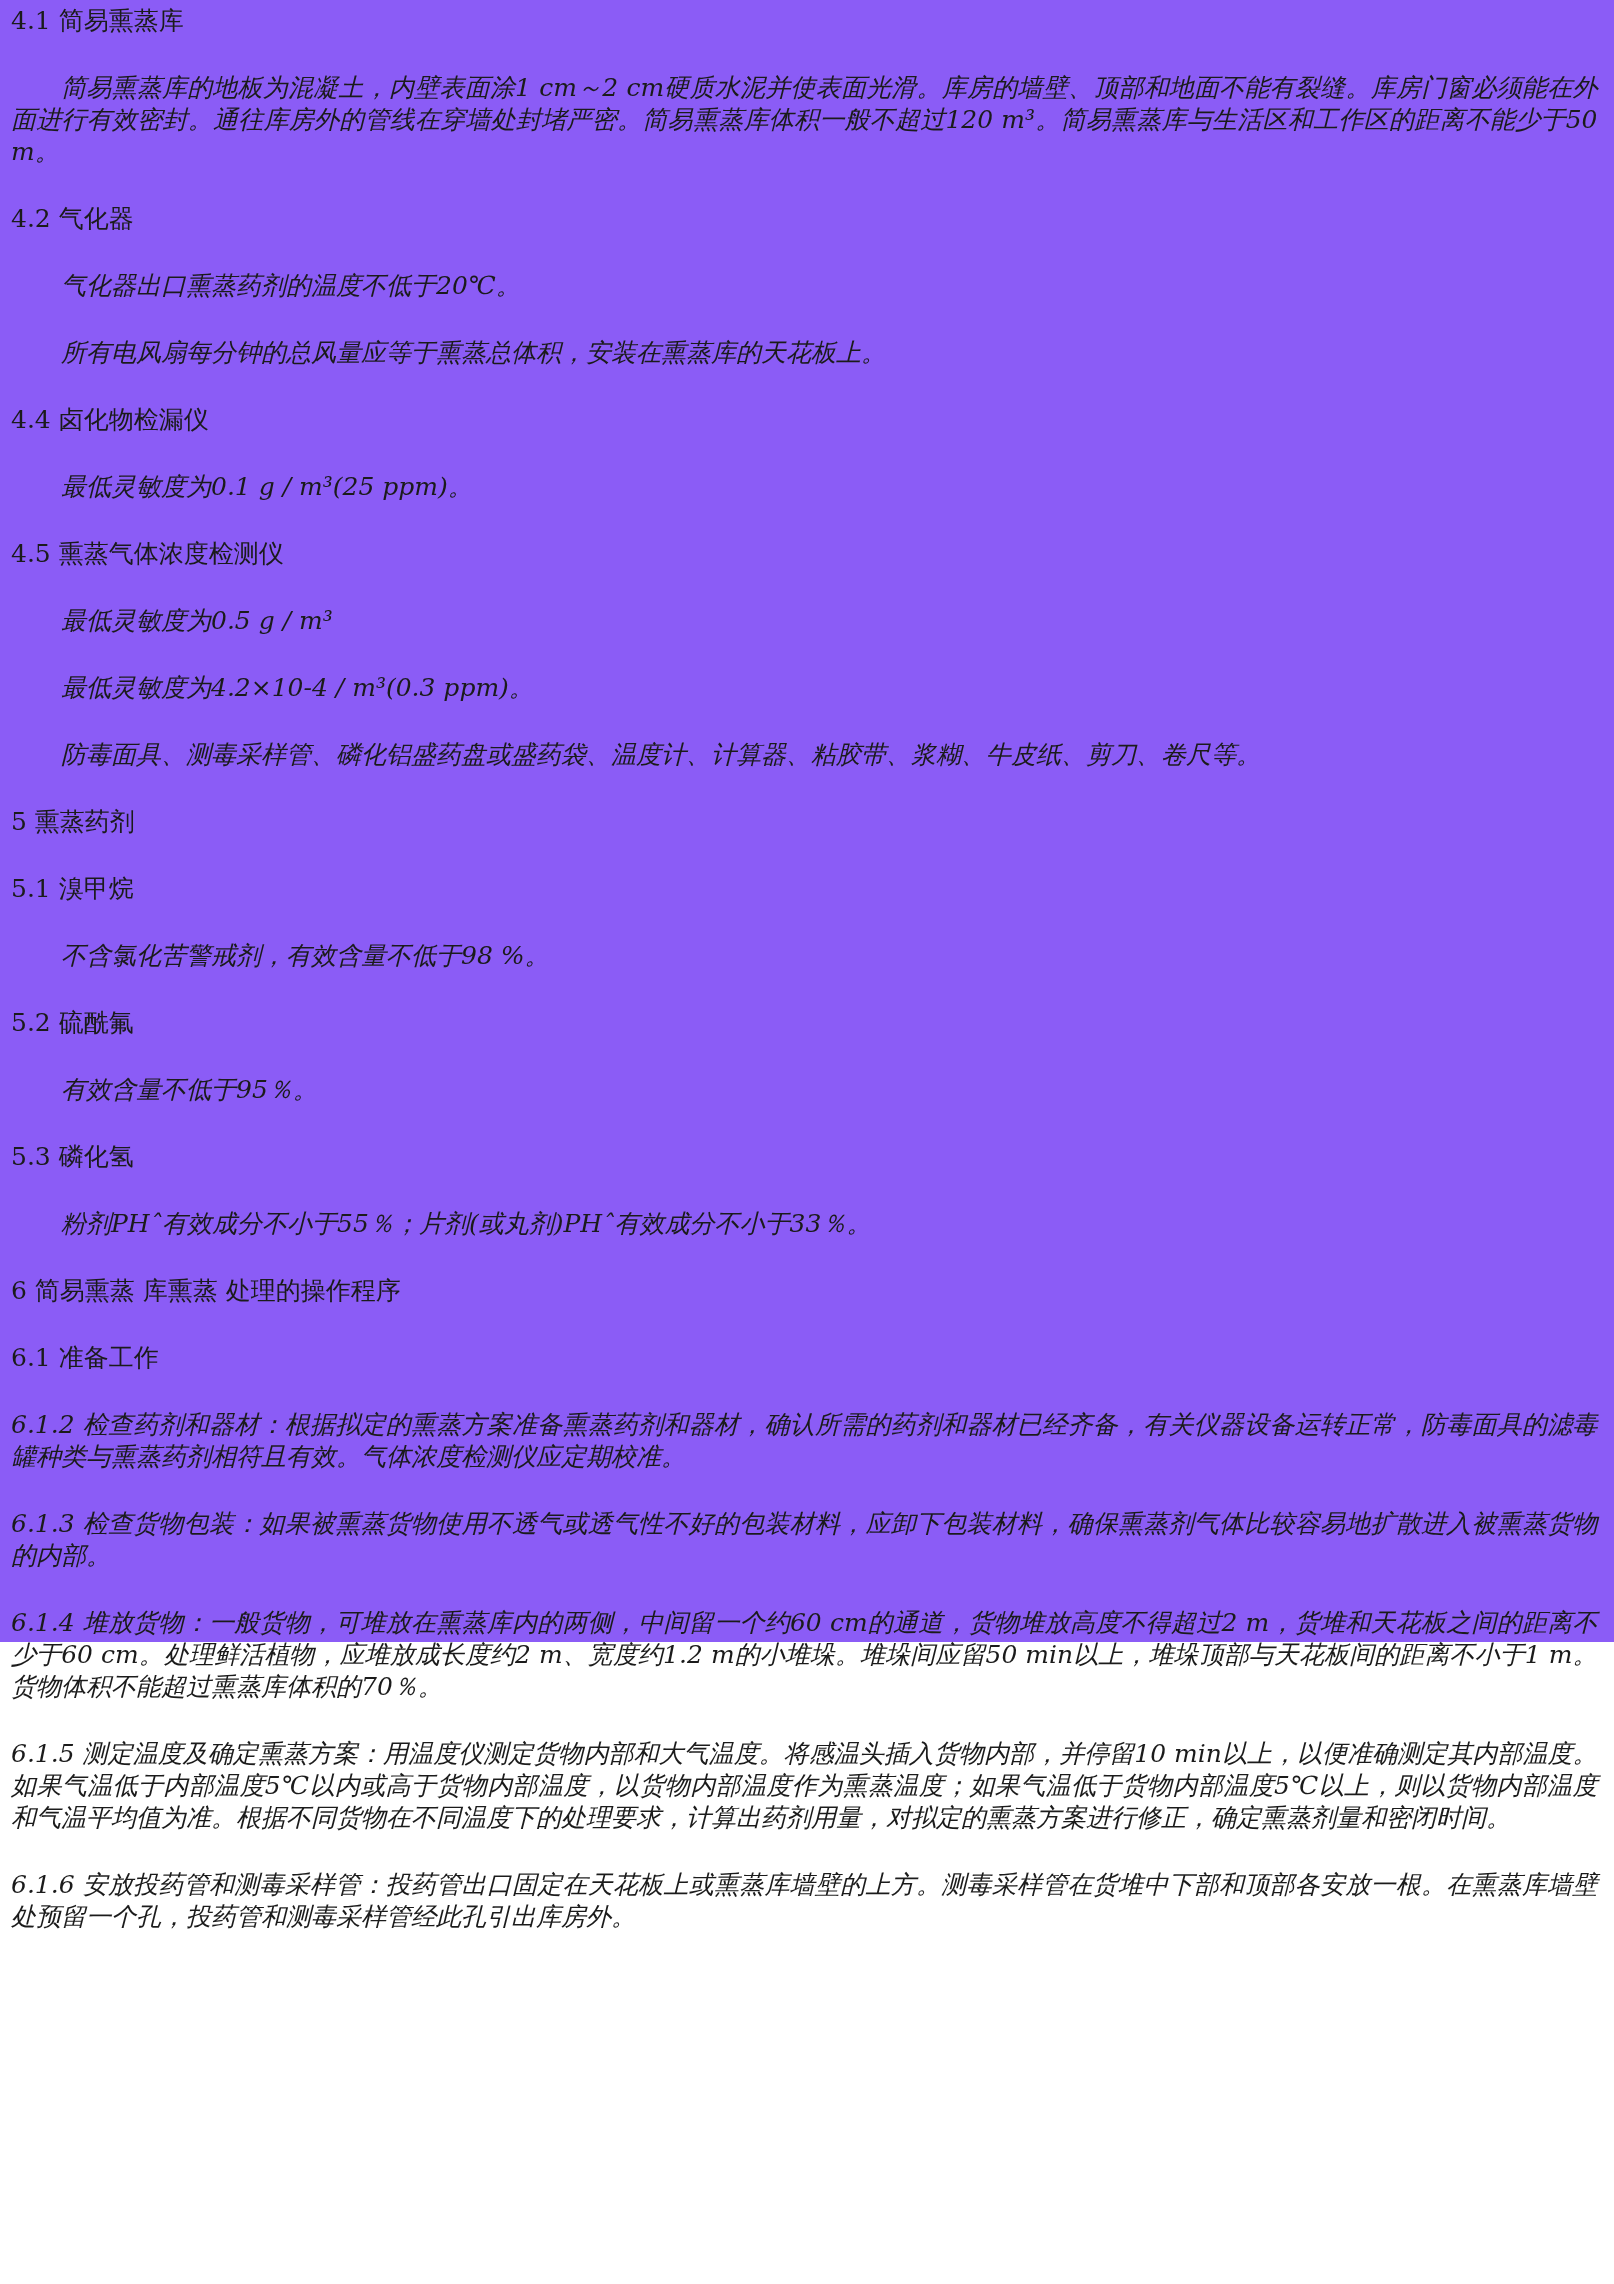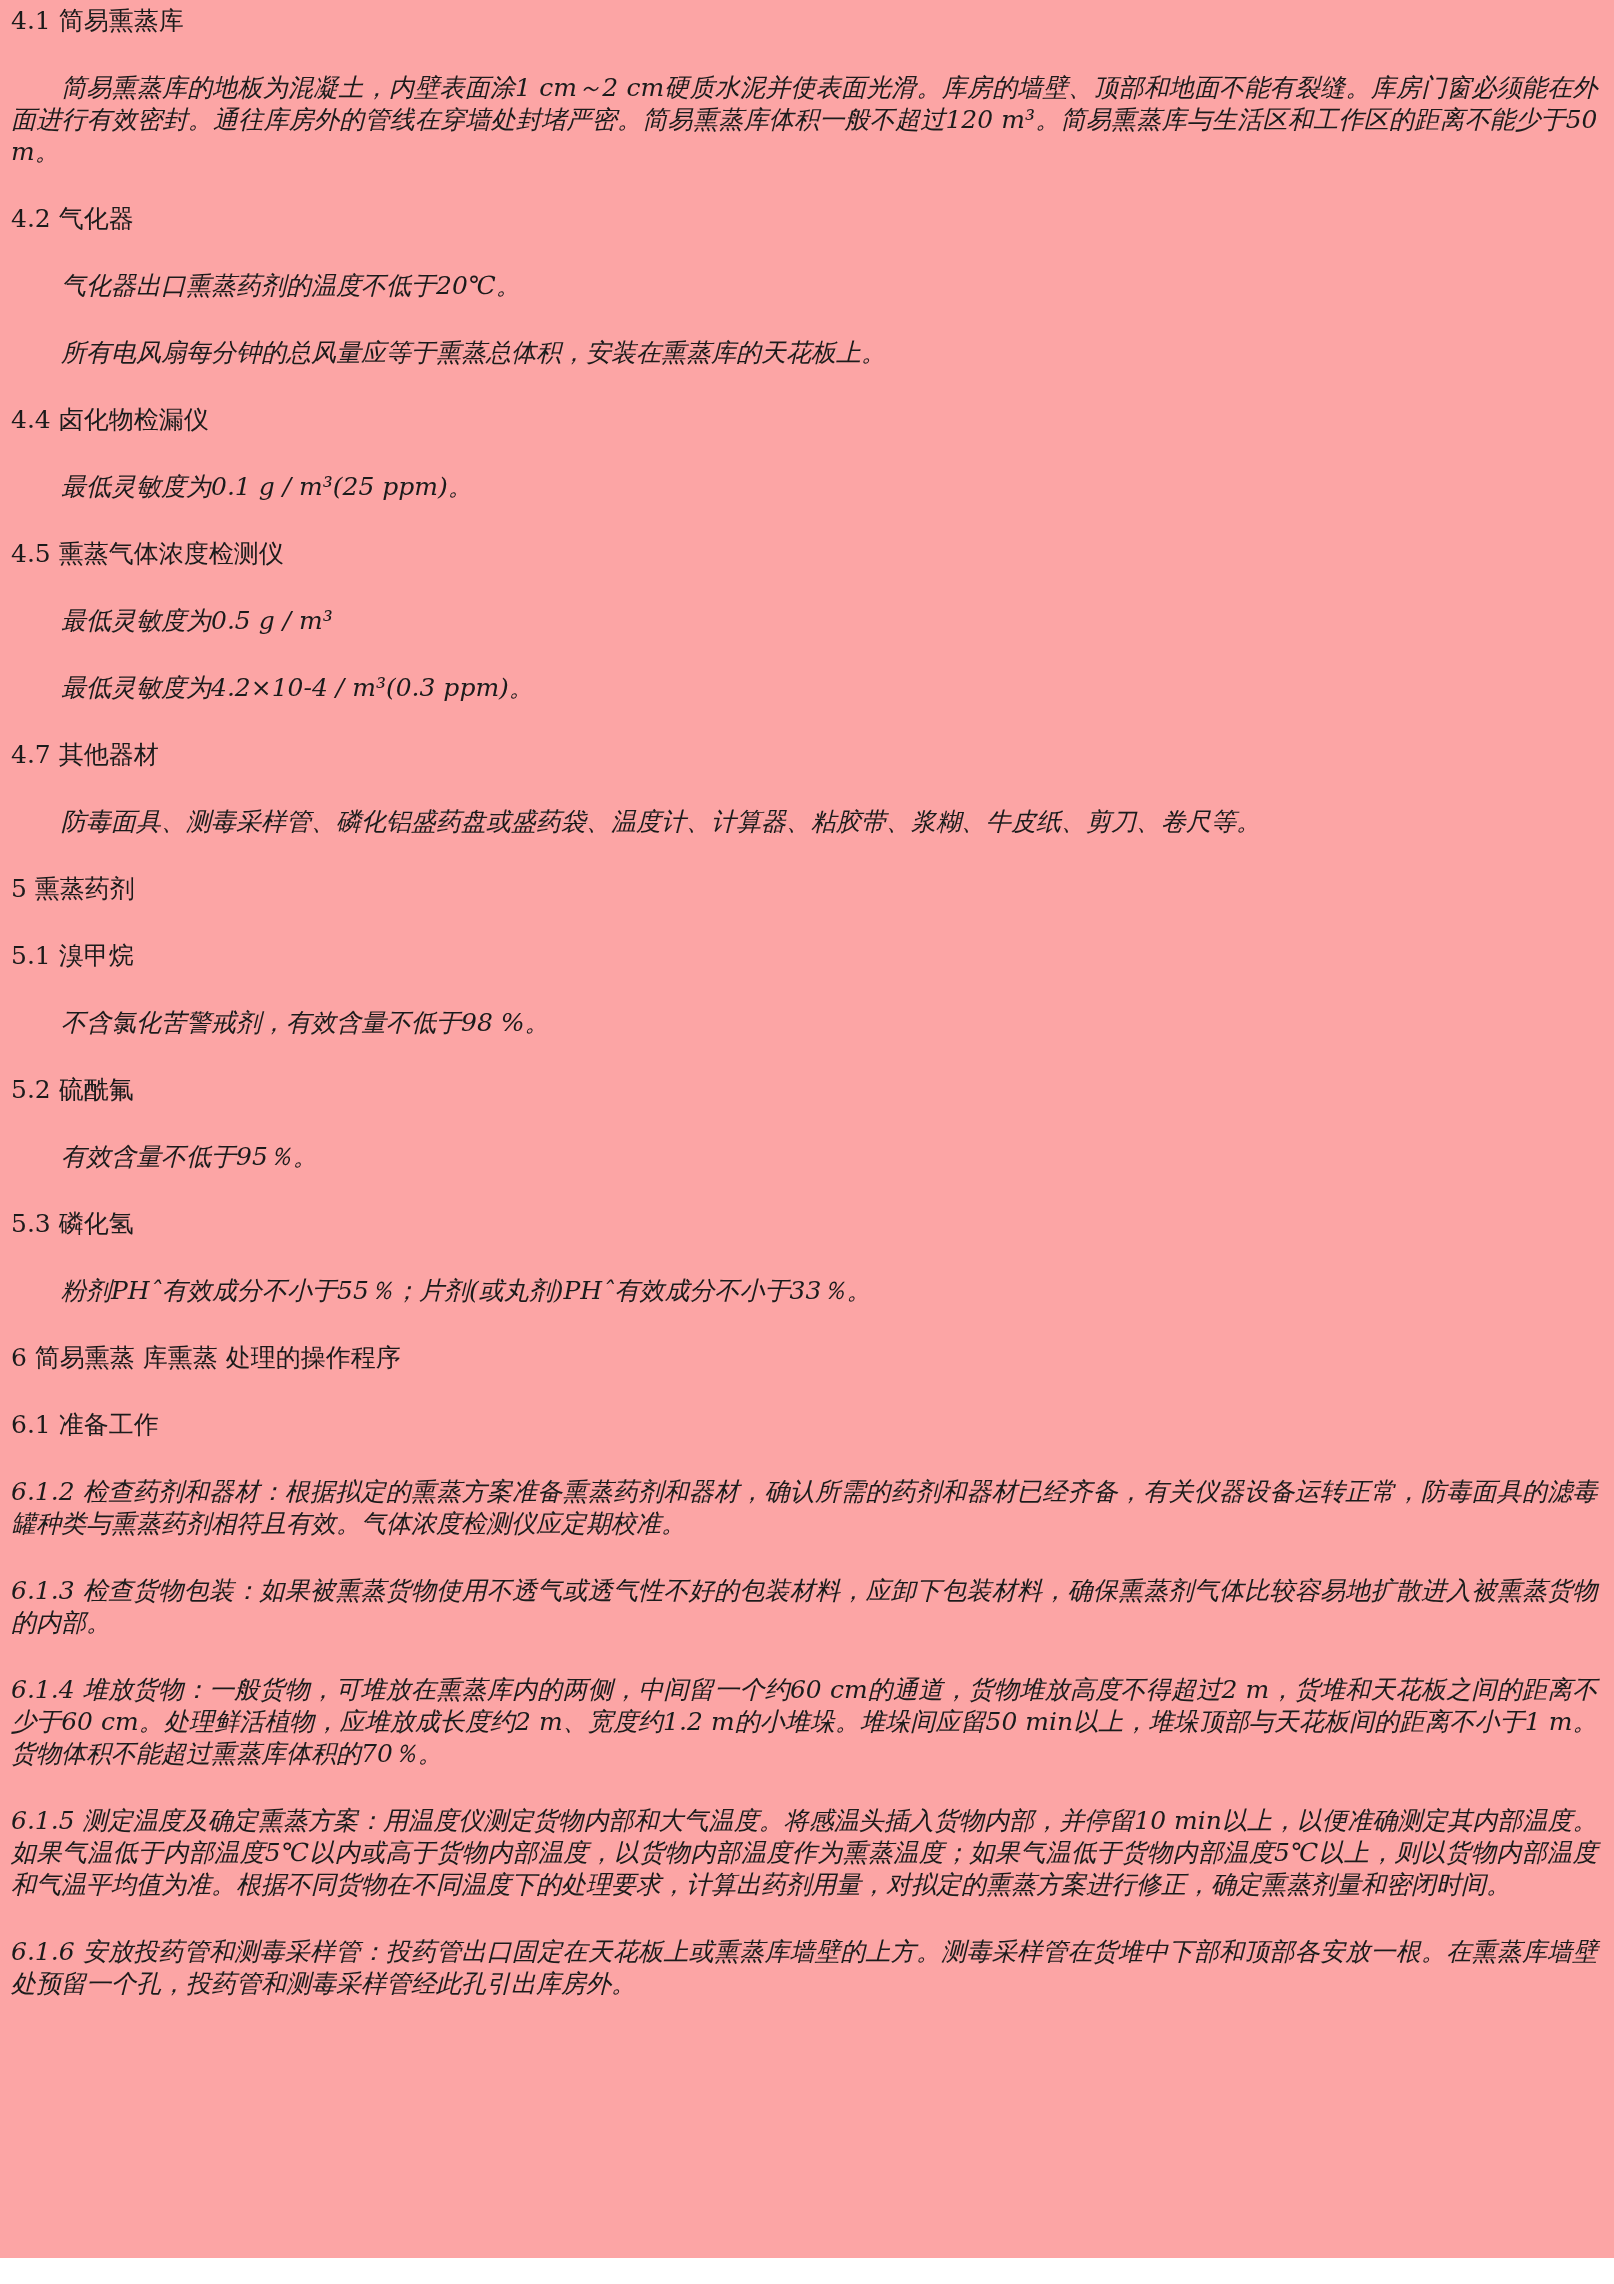--- a/index.html
+++ b/index.html
@@ -9,22 +9,22 @@
   }
   body {
     width: 1614px;
     height: 2285px;
     overflow: hidden;
     font-family: "DejaVu Serif", "Liberation Serif", serif;
     color: #1b1b1b;
   }
   .page {
     width: 1614px;
-    height: 2258px;
-    background: #fca5a5;
+    height: 1642px;
+    background: #8b5cf6;
     box-sizing: border-box;
   }
   .doc {
     box-sizing: border-box;
     width: 100%;
     padding: 4.6px 16.5px 0 11px;
     font-size: 25px;
     line-height: 32px;
   }
   .doc h2 {
@@ -56,21 +56,20 @@
       <h2 class="heading">4.1 简易熏蒸库</h2>
       <p class="paragraph">简易熏蒸库的地板为混凝土，内壁表面涂1 cm～2 cm硬质水泥并使表面光滑。库房的墙壁、顶部和地面不能有裂缝。库房门窗必须能在外面进行有效密封。通往库房外的管线在穿墙处封堵严密。简易熏蒸库体积一般不超过120 m³。简易熏蒸库与生活区和工作区的距离不能少于50 m。</p>
       <h2 class="heading">4.2 气化器</h2>
       <p class="paragraph">气化器出口熏蒸药剂的温度不低于20℃。</p>
       <p class="paragraph">所有电风扇每分钟的总风量应等于熏蒸总体积，安装在熏蒸库的天花板上。</p>
       <h2 class="heading">4.4 卤化物检漏仪</h2>
       <p class="paragraph">最低灵敏度为0.1 g / m³(25 ppm)。</p>
       <h2 class="heading">4.5 熏蒸气体浓度检测仪</h2>
       <p class="paragraph">最低灵敏度为0.5 g / m³</p>
       <p class="paragraph">最低灵敏度为4.2×10-4 / m³(0.3 ppm)。</p>
-      <h2 class="heading">4.7 其他器材</h2>
       <p class="paragraph">防毒面具、测毒采样管、磷化铝盛药盘或盛药袋、温度计、计算器、粘胶带、浆糊、牛皮纸、剪刀、卷尺等。</p>
       <h2 class="heading">5 熏蒸药剂</h2>
       <h2 class="heading">5.1 溴甲烷</h2>
       <p class="paragraph">不含氯化苦警戒剂，有效含量不低于98 %。</p>
       <h2 class="heading">5.2 硫酰氟</h2>
       <p class="paragraph">有效含量不低于95％。</p>
       <h2 class="heading">5.3 磷化氢</h2>
       <p class="paragraph">粉剂PHˆ有效成分不小于55％；片剂(或丸剂)PHˆ有效成分不小于33％。</p>
       <h2 class="heading">6 简易熏蒸 库熏蒸 处理的操作程序</h2>
       <h2 class="heading">6.1 准备工作</h2>

